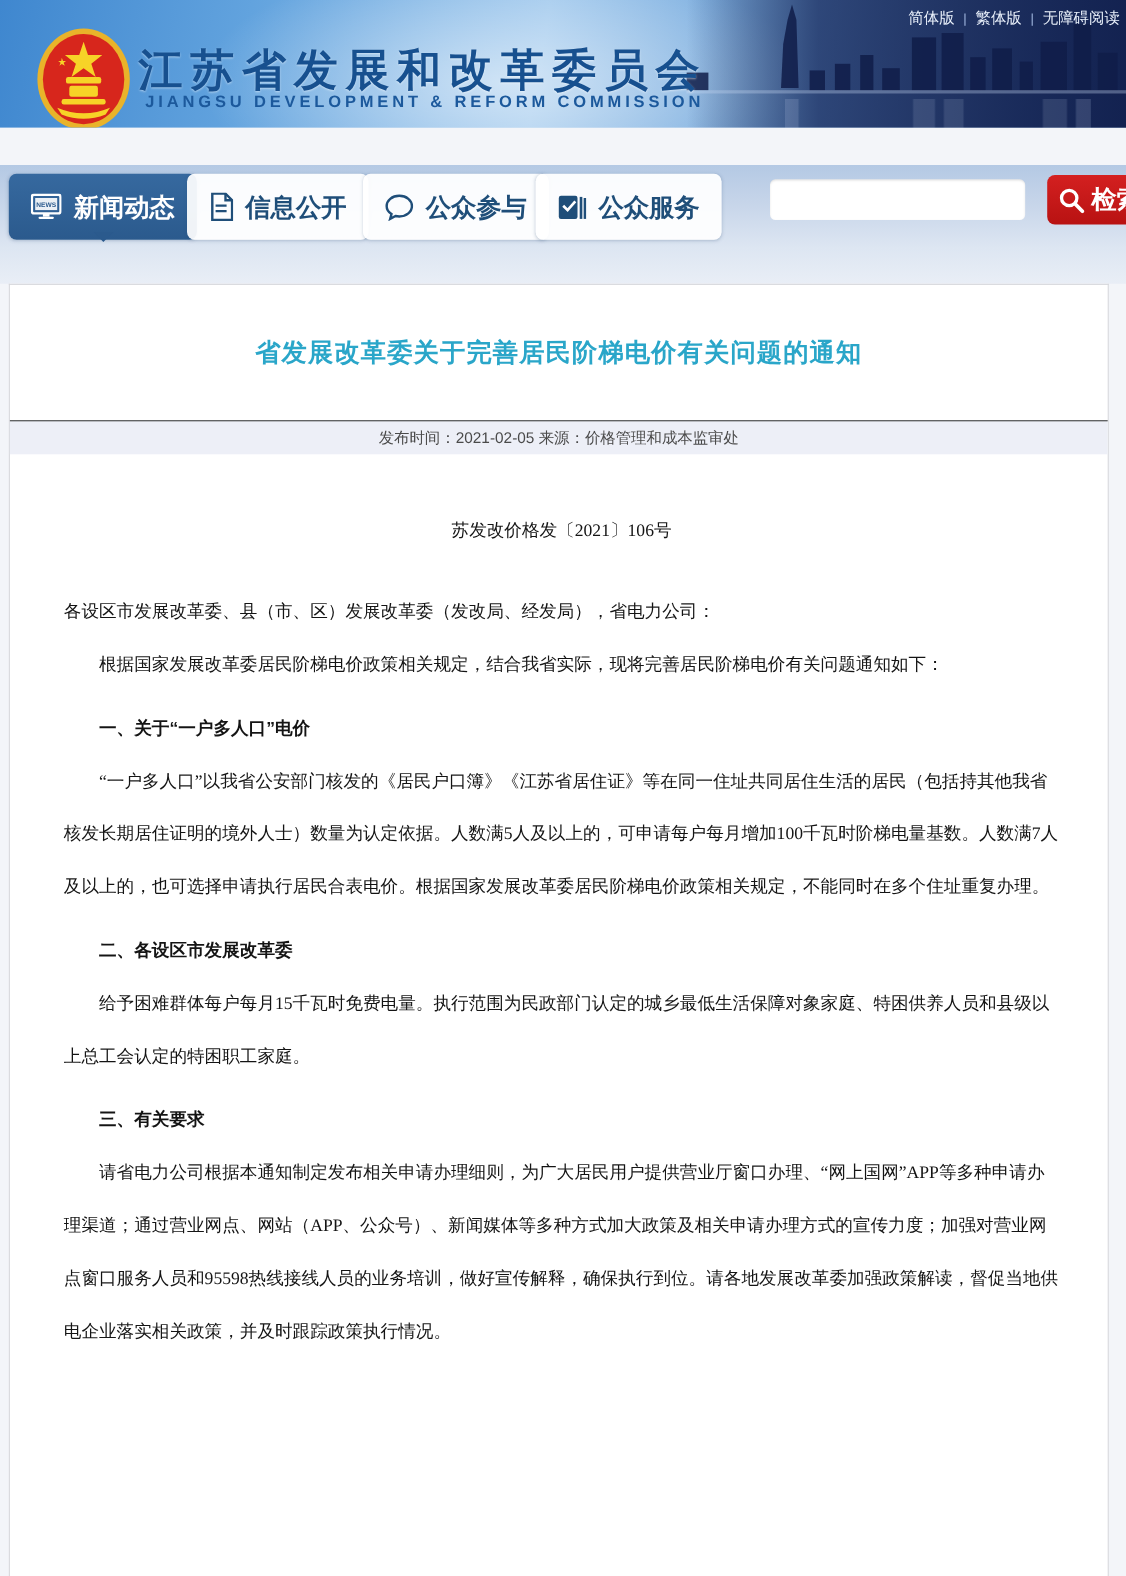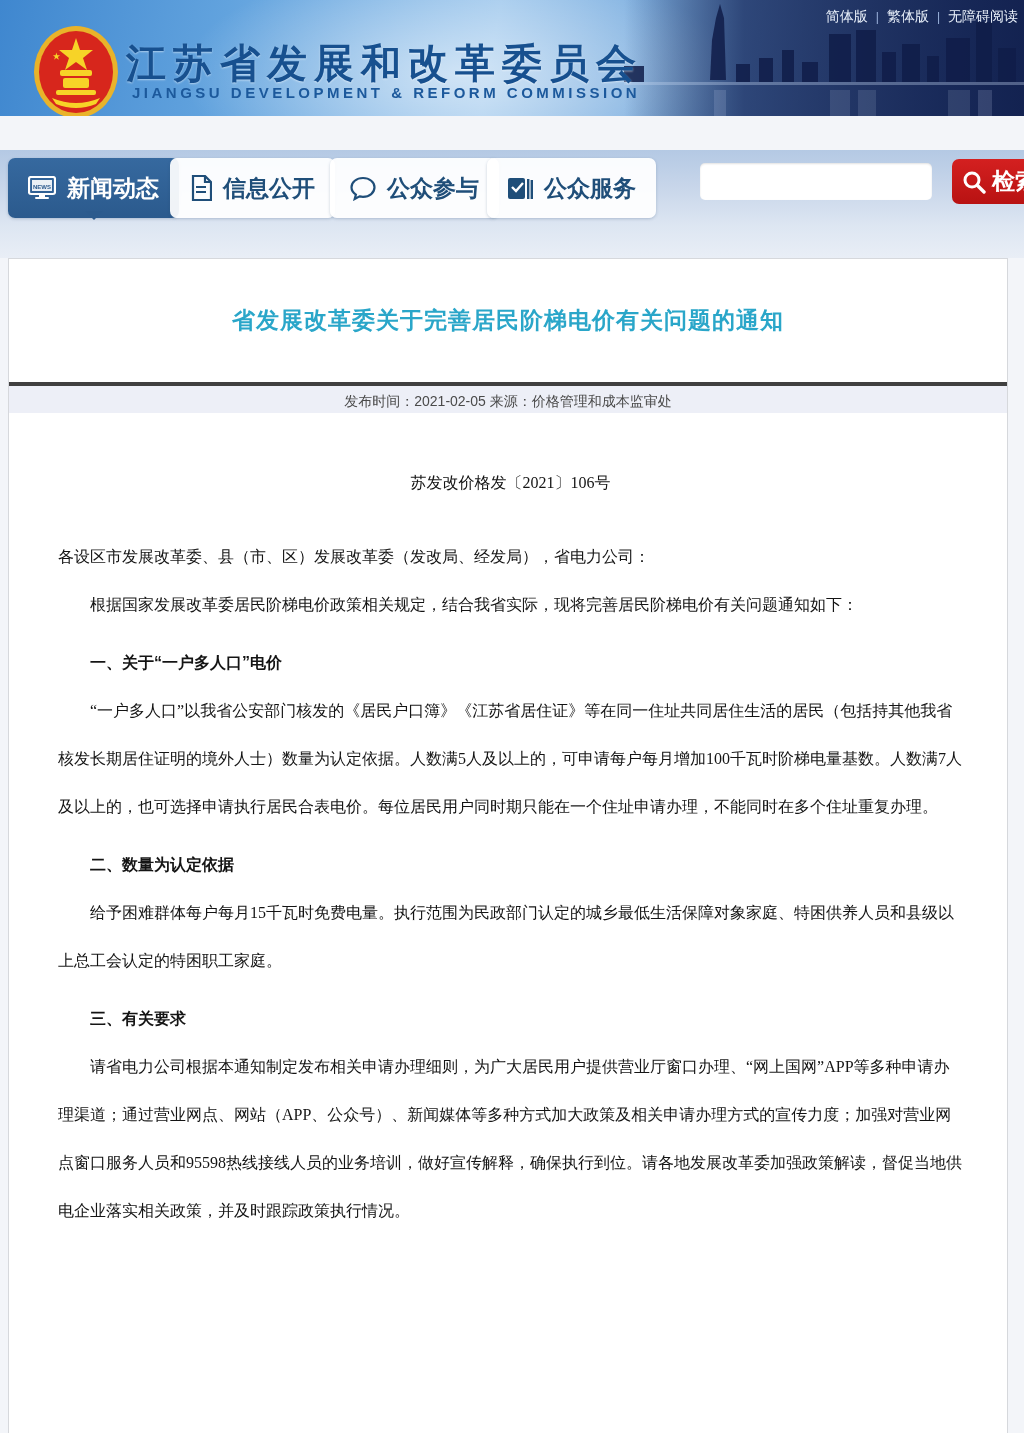--- a/index.html
+++ b/index.html
@@ -87,21 +87,21 @@
   .doc {
     position:absolute; left:8px; top:258px; width:1000px; height:1180px;
     background:#fff; border:1px solid #d6d8dc; border-bottom:none;
   }
   .doc-title {
     margin-top:46px; text-align:center;
     font-size:23px; font-weight:bold; color:#2aa6c9; letter-spacing:1px;
   }
   .doc-meta {
     margin-top:46px; height:31px; line-height:31px;
-    background:#edeff7; border-top:4px solid #404040;
+    background:#edeff7; border-top:1px solid #404040;
     text-align:center; font-size:14px; color:#4a4a4a;
   }
   .doc-body {
     padding:30px 44px 0 49px;
     font-family:"Liberation Serif","DejaVu Serif",serif;
     font-size:16px; line-height:48px; color:#141414;
   }
   .doc-number { text-align:center; margin:16px 0 26px; }
   .salutation { }
   .indent { text-indent:2em; }
@@ -229,22 +229,22 @@
   <div class="doc-meta">发布时间：2021-02-05 来源：价格管理和成本监审处</div>
 
   <div class="doc-body">
     <div class="doc-number">苏发改价格发〔2021〕106号</div>
 
     <div class="salutation">各设区市发展改革委、县（市、区）发展改革委（发改局、经发局），省电力公司：</div>
 
     <div class="indent">根据国家发展改革委居民阶梯电价政策相关规定，结合我省实际，现将完善居民阶梯电价有关问题通知如下：</div>
 
     <div class="sec-heading">一、关于“一户多人口”电价</div>
-    <div class="sec-body">“一户多人口”以我省公安部门核发的《居民户口簿》《江苏省居住证》等在同一住址共同居住生活的居民（包括持其他我省核发长期居住证明的境外人士）数量为认定依据。人数满5人及以上的，可申请每户每月增加100千瓦时阶梯电量基数。人数满7人及以上的，也可选择申请执行居民合表电价。每位居民用户同时期只能在一个住址申请办理，不能同时在多个住址重复办理。</div>
-
-    <div class="sec-heading">二、数量为认定依据</div>
+    <div class="sec-body">“一户多人口”以我省公安部门核发的《居民户口簿》《江苏省居住证》等在同一住址共同居住生活的居民（包括持其他我省核发长期居住证明的境外人士）数量为认定依据。人数满5人及以上的，可申请每户每月增加100千瓦时阶梯电量基数。人数满7人及以上的，也可选择申请执行居民合表电价。根据国家发展改革委居民阶梯电价政策相关规定，不能同时在多个住址重复办理。</div>
+
+    <div class="sec-heading">二、各设区市发展改革委</div>
     <div class="sec-body">给予困难群体每户每月15千瓦时免费电量。执行范围为民政部门认定的城乡最低生活保障对象家庭、特困供养人员和县级以上总工会认定的特困职工家庭。</div>
 
     <div class="sec-heading">三、有关要求</div>
     <div class="sec-body">请省电力公司根据本通知制定发布相关申请办理细则，为广大居民用户提供营业厅窗口办理、“网上国网”APP等多种申请办理渠道；通过营业网点、网站（APP、公众号）、新闻媒体等多种方式加大政策及相关申请办理方式的宣传力度；加强对营业网点窗口服务人员和95598热线接线人员的业务培训，做好宣传解释，确保执行到位。请各地发展改革委加强政策解读，督促当地供电企业落实相关政策，并及时跟踪政策执行情况。</div>
 
   </div>
 </div>
 
 </body></html>

